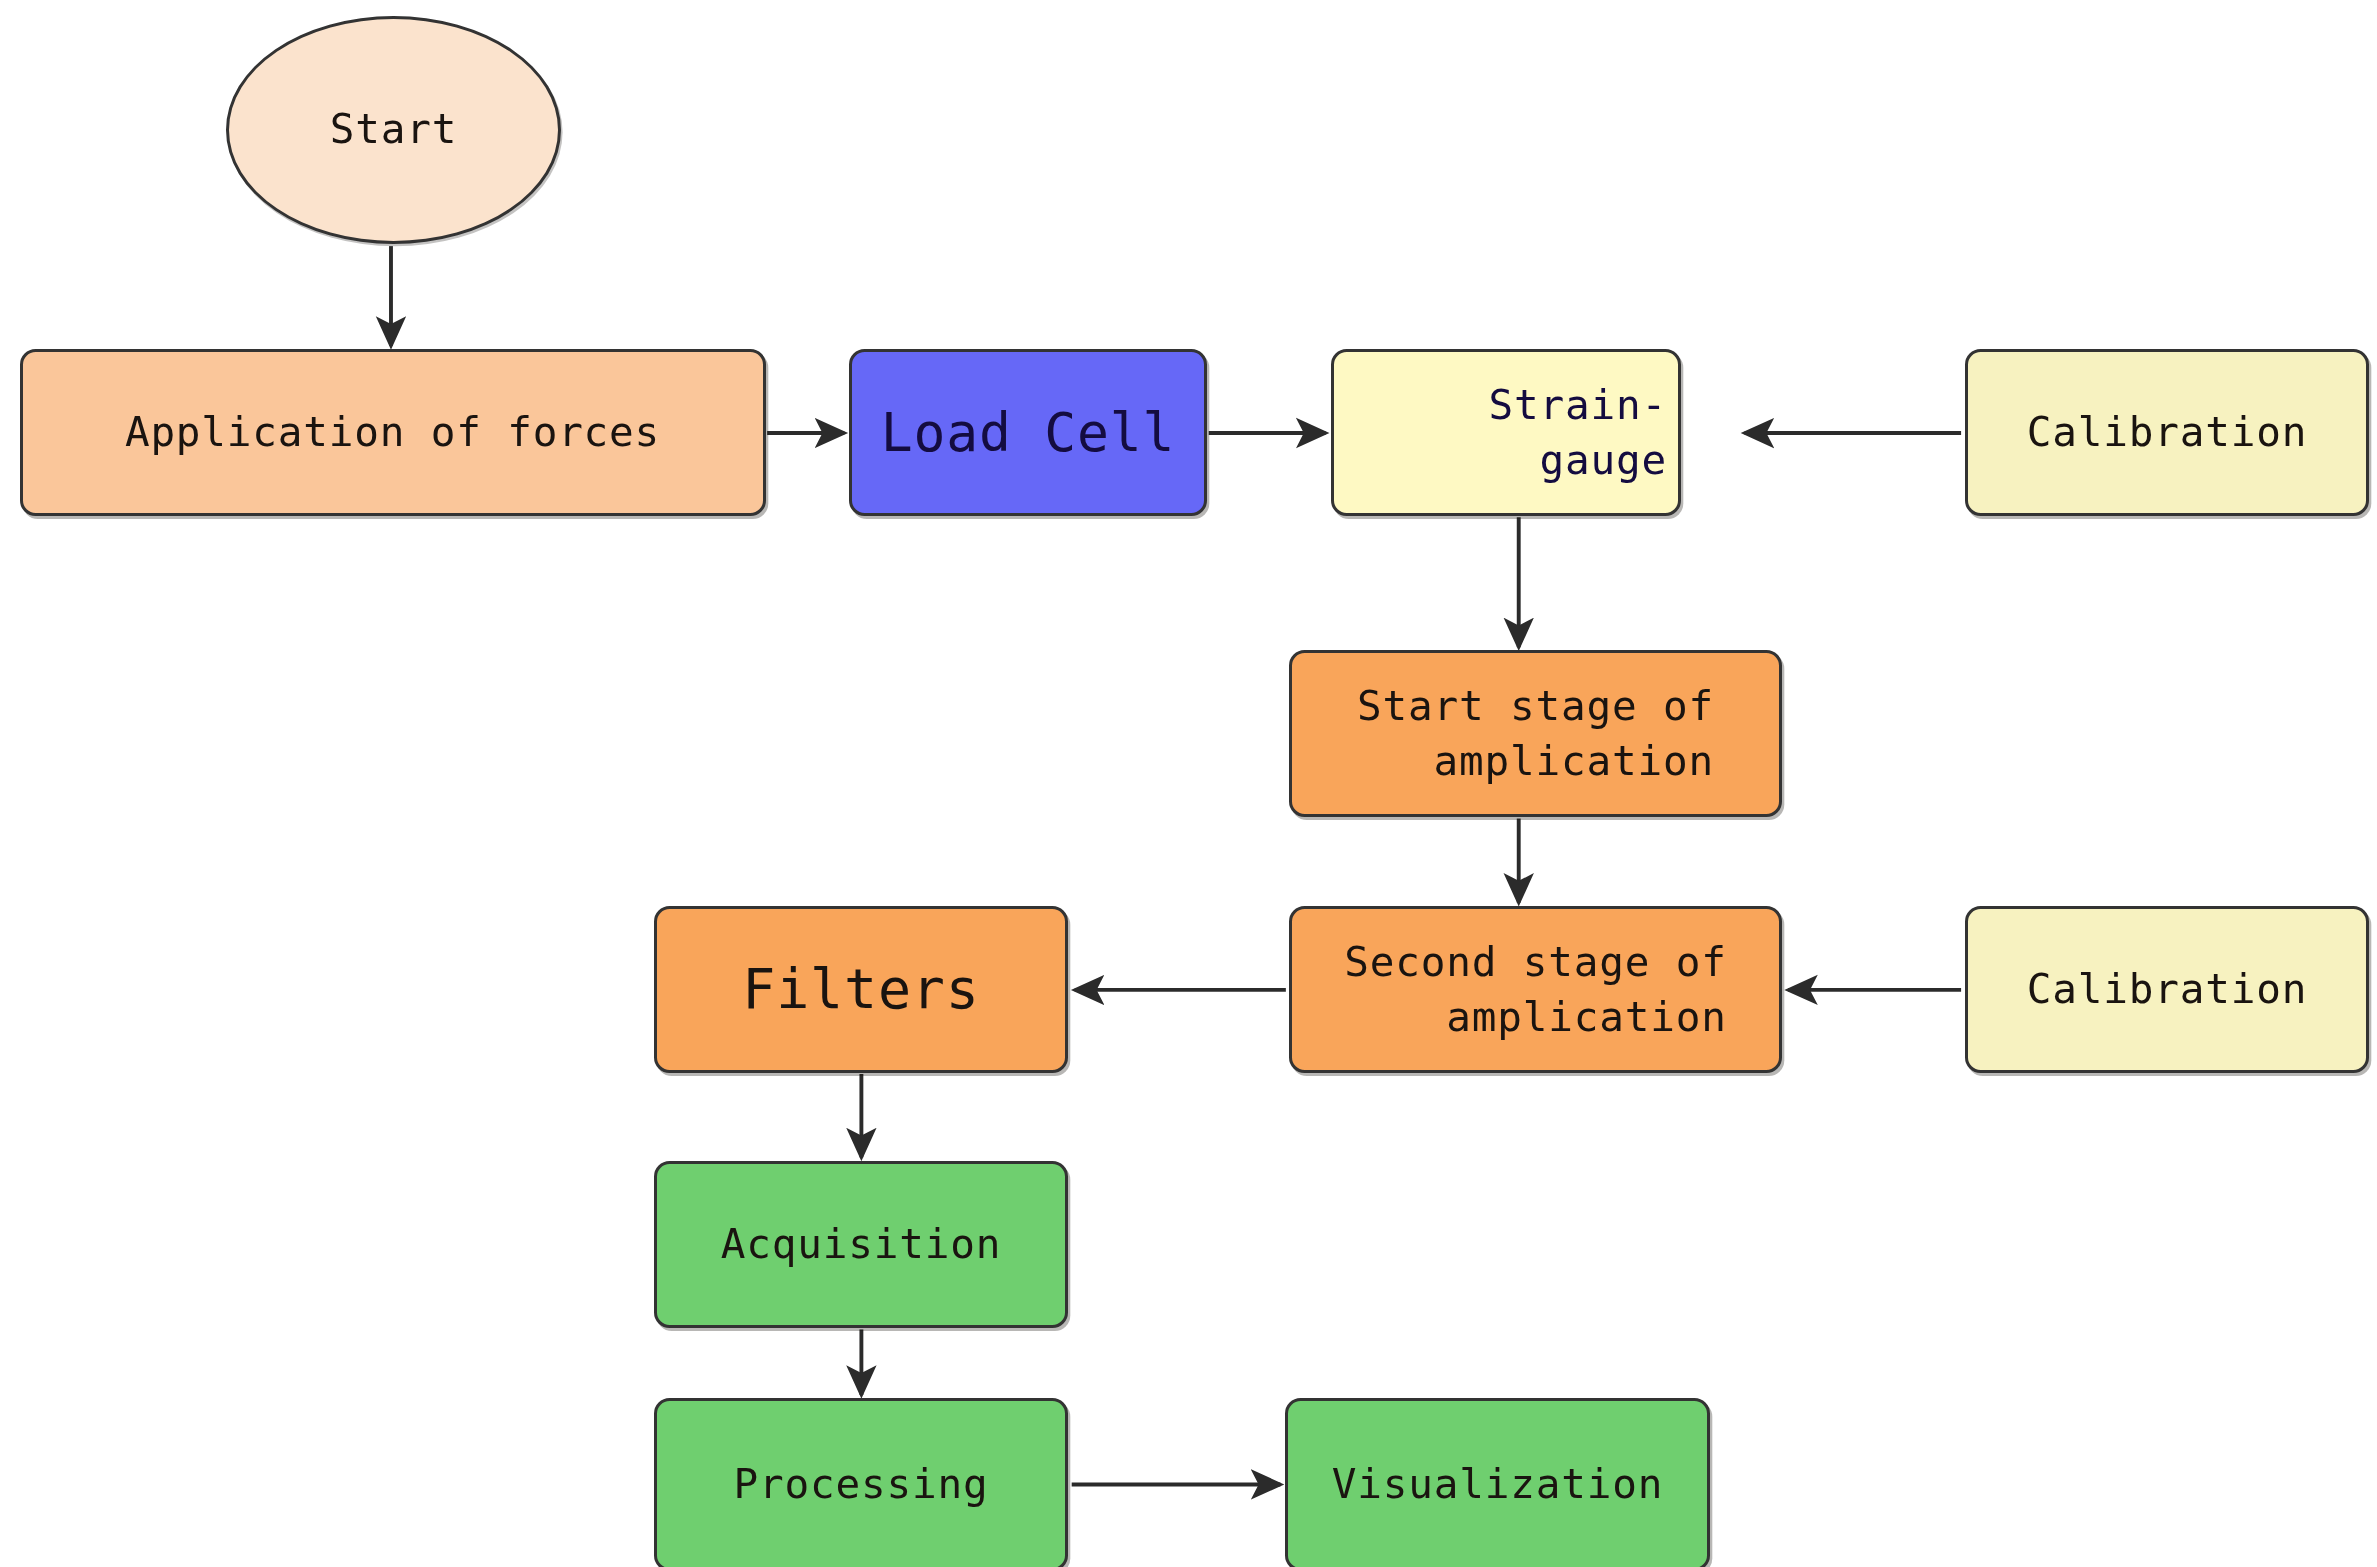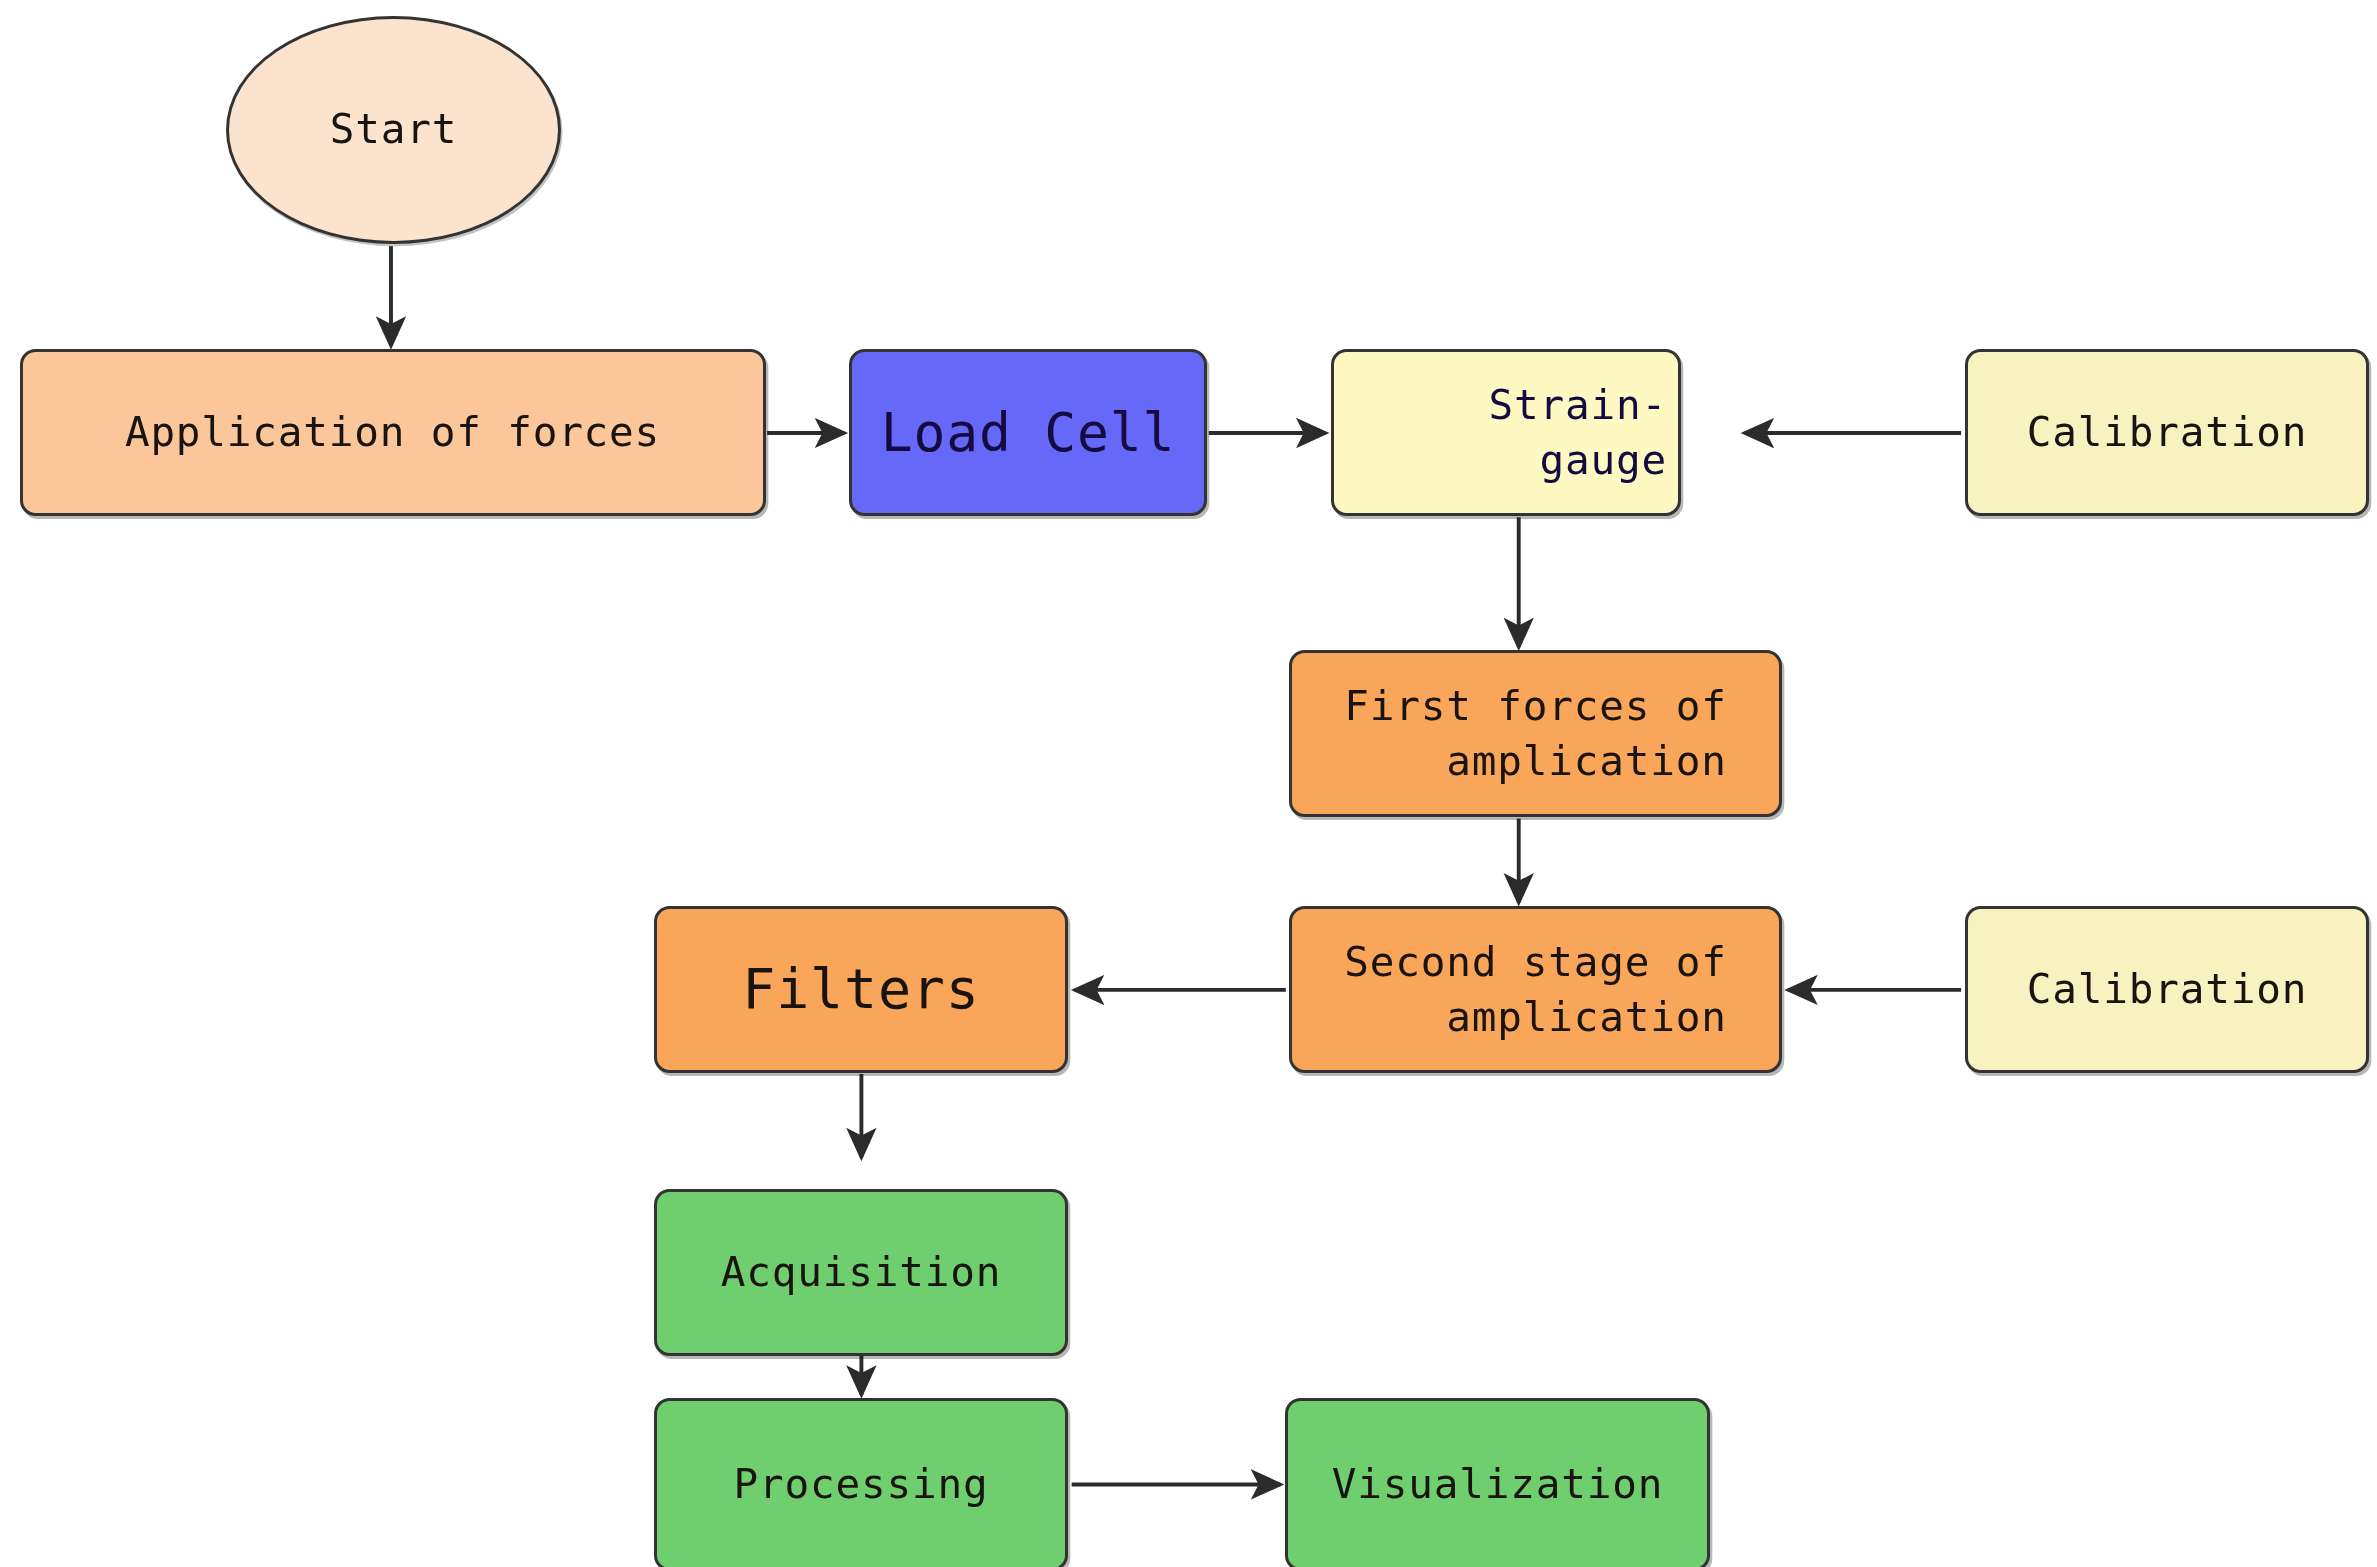--- a/index.html
+++ b/index.html
@@ -76,25 +76,25 @@
         <line x1="1376" y1="1906" x2="1644" y2="1906" marker-end="url(#arrowhead)" stroke="#2b2b2b"></line>
       </g>
   </svg>
 
   <div id="node-layer">
       <div class="node ellipse" style="left: 226px; top: 15.6px; width: 335px; height: 228px; background: rgb(251, 227, 205); font-size: 41px; border-color: rgb(51, 51, 51);"><span class="node-label">Start</span></div>
       <div class="node" style="left: 19.5px; top: 349px; width: 746px; height: 167px; background: rgb(250, 198, 154); font-size: 41px; border-color: rgb(51, 51, 51);"><span class="node-label">Application of forces</span></div>
       <div class="node blue" style="left: 849px; top: 349px; width: 358px; height: 167px; background: rgb(102, 104, 247); font-size: 53px; border-color: rgb(51, 51, 51);"><span class="node-label">Load Cell</span></div>
       <div class="node blue" style="left: 1331px; top: 349px; width: 350px; height: 167px; background: #fef9c3; font-size: 41px; border-color: rgb(51, 51, 51); padding-left: 20px;"><span class="node-label">Strain-gauge</span></div>
       <div class="node" style="left: 1965px; top: 349px; width: 404px; height: 167px; background: rgb(247, 242, 192); font-size: 41px; border-color: rgb(51, 51, 51);"><span class="node-label">Calibration</span></div>
-      <div class="node" style="left: 1289px; top: 650px; width: 493px; height: 167px; background: rgb(249, 165, 90); font-size: 41px; border-color: rgb(51, 51, 51);"><span class="node-label">First forces of
+      <div class="node" style="left: 1289px; top: 650px; width: 493px; height: 167px; background: rgb(249, 165, 90); font-size: 41px; border-color: rgb(51, 51, 51);"><span class="node-label">Start stage of
 amplication</span></div>
       <div class="node" style="left: 1289px; top: 906px; width: 493px; height: 167px; background: rgb(249, 165, 90); font-size: 41px; border-color: rgb(51, 51, 51);"><span class="node-label">Second stage of
 amplication</span></div>
       <div class="node" style="left: 654px; top: 906px; width: 414px; height: 167px; background: rgb(249, 165, 90); font-size: 55px; border-color: rgb(51, 51, 51);"><span class="node-label">Filters</span></div>
       <div class="node" style="left: 1965px; top: 906px; width: 404px; height: 167px; background: rgb(247, 242, 192); font-size: 41px; border-color: rgb(51, 51, 51);"><span class="node-label">Calibration</span></div>
-      <div class="node" style="left: 654px; top: 1161px; width: 414px; height: 167px; background: rgb(111, 207, 111); font-size: 41px; border-color: rgb(51, 51, 51); margin-top: 28px;"><span class="node-label">Acquisition</span></div>
+      <div class="node" style="left: 654px; top: 1161px; width: 414px; height: 167px; background: rgb(111, 207, 111); font-size: 41px; border-color: rgb(51, 51, 51);"><span class="node-label">Acquisition</span></div>
       <div class="node" style="left: 654px; top: 1398px; width: 414px; height: 173px; background: rgb(111, 207, 111); font-size: 41px; border-color: rgb(51, 51, 51);"><span class="node-label">Processing</span></div>
       <div class="node" style="left: 1285px; top: 1398px; width: 425px; height: 173px; background: rgb(111, 207, 111); font-size: 41px; border-color: rgb(51, 51, 51);"><span class="node-label">Visualization</span></div>
     </div>
 
 </div>
 
 
 </body></html>

